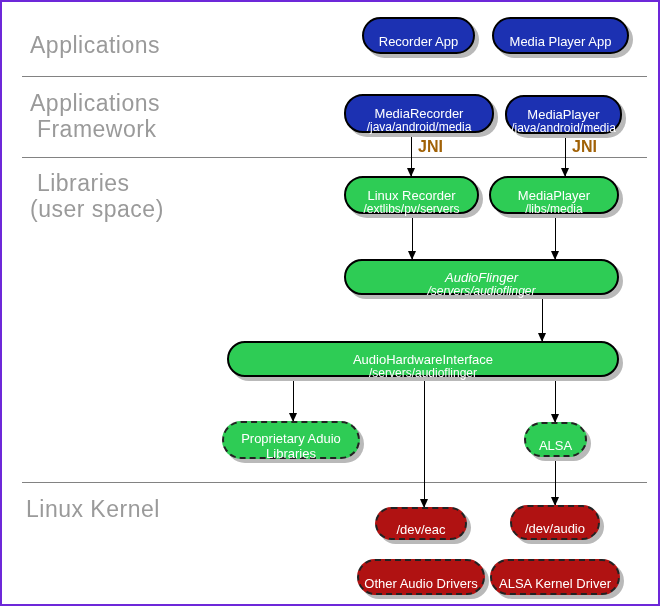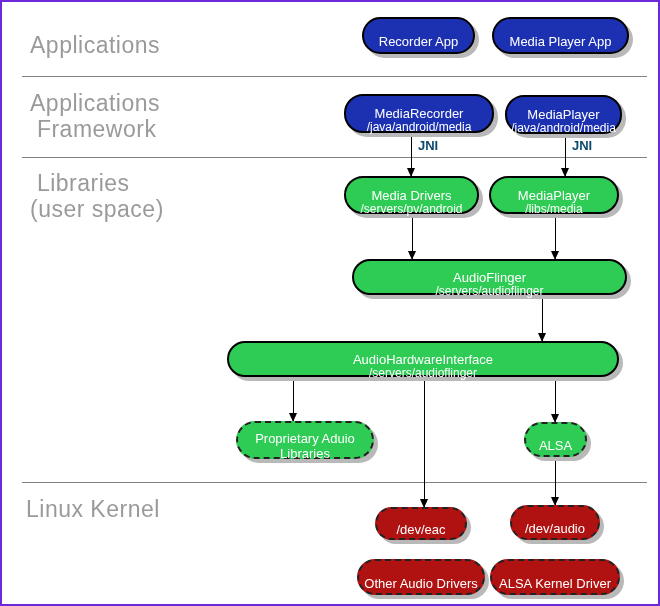--- a/index.html
+++ b/index.html
@@ -31,32 +31,32 @@
   .green { background:#2ecc55; border:2px solid #000; }
   .green.dashed { border:2px dashed #222; }
   .red   { background:#b01212; border:2px dashed #222; }
   
   .edge { position:absolute; width:1px; background:#000; }
   .edge::after {
     content:""; position:absolute; left:-4px; bottom:-1px;
     border-left:4px solid transparent; border-right:4px solid transparent;
     border-top:9px solid #000; width:0; height:0;
   }
-  .edge-label { position:absolute; color:#0c4a6e; font-size:13px; font-weight:600; }
+  .edge-label { position:absolute; color:#a16207; font-size:16px; font-weight:600; }
 
   
   .n-recorder-app      { left:360px; top:15px;  width:113px; height:37px; }
   .n-media-player-app  { left:490px; top:15px;  width:137px; height:37px;justify-content:center; }
   .n-media-recorder-fw { left:342px; top:92px;  width:150px; height:39px; }
   .n-media-player-fw   { left:503px; top:93px;  width:117px; height:39px; }
   .n-media-recorder-lib{ left:342px; top:174px; width:135px; height:38px; }
   .n-media-player-lib  { left:487px; top:174px; width:130px; height:38px; }
-  .n-audio-flinger     { left:350px; top:257px; width:275px; height:36px; }
+  .n-audio-flinger     { left:342px; top:257px; width:275px; height:36px;font-style:italic; }
   .n-audio-hw          { left:225px; top:339px; width:392px; height:36px;text-align:center; }
-  .n-proprietary       { left:234px; top:419px; width:138px; height:38px; }
+  .n-proprietary       { left:220px; top:419px; width:138px; height:38px; }
   .n-alsa              { left:522px; top:420px; width:63px;  height:35px; }
   .n-dev-eac           { left:373px; top:505px; width:92px;  height:33px; }
   .n-dev-audio         { left:508px; top:503px; width:90px;  height:35px; }
   .n-other-drivers     { left:355px; top:557px; width:128px; height:36px; }
   .n-alsa-kernel       { left:488px; top:557px; width:130px; height:36px; }
 
   
   .e1 { left:409px; top:131px; height:43px; }
   .e2 { left:563px; top:132px; height:42px; }
   .e3 { left:410px; top:212px; height:45px; }
@@ -118,22 +118,22 @@
   <div class="node blue n-media-recorder-fw">
     <span class="t">MediaRecorder</span>
     <span class="st">/java/android/media</span>
   </div>
   <div class="node blue n-media-player-fw">
     <span class="t">MediaPlayer</span>
     <span class="st">/java/android/media</span>
   </div>
 
   <div class="node green n-media-recorder-lib">
-    <span class="t">Media Drivers</span>
-    <span class="st">/servers/pv/android</span>
+    <span class="t">Linux Recorder</span>
+    <span class="st">/extlibs/pv/servers</span>
   </div>
   <div class="node green n-media-player-lib">
     <span class="t">MediaPlayer</span>
     <span class="st">/libs/media</span>
   </div>
   <div class="node green n-audio-flinger">
     <span class="t">AudioFlinger</span>
     <span class="st">/servers/audioflinger</span>
   </div>
   <div class="node green n-audio-hw">

